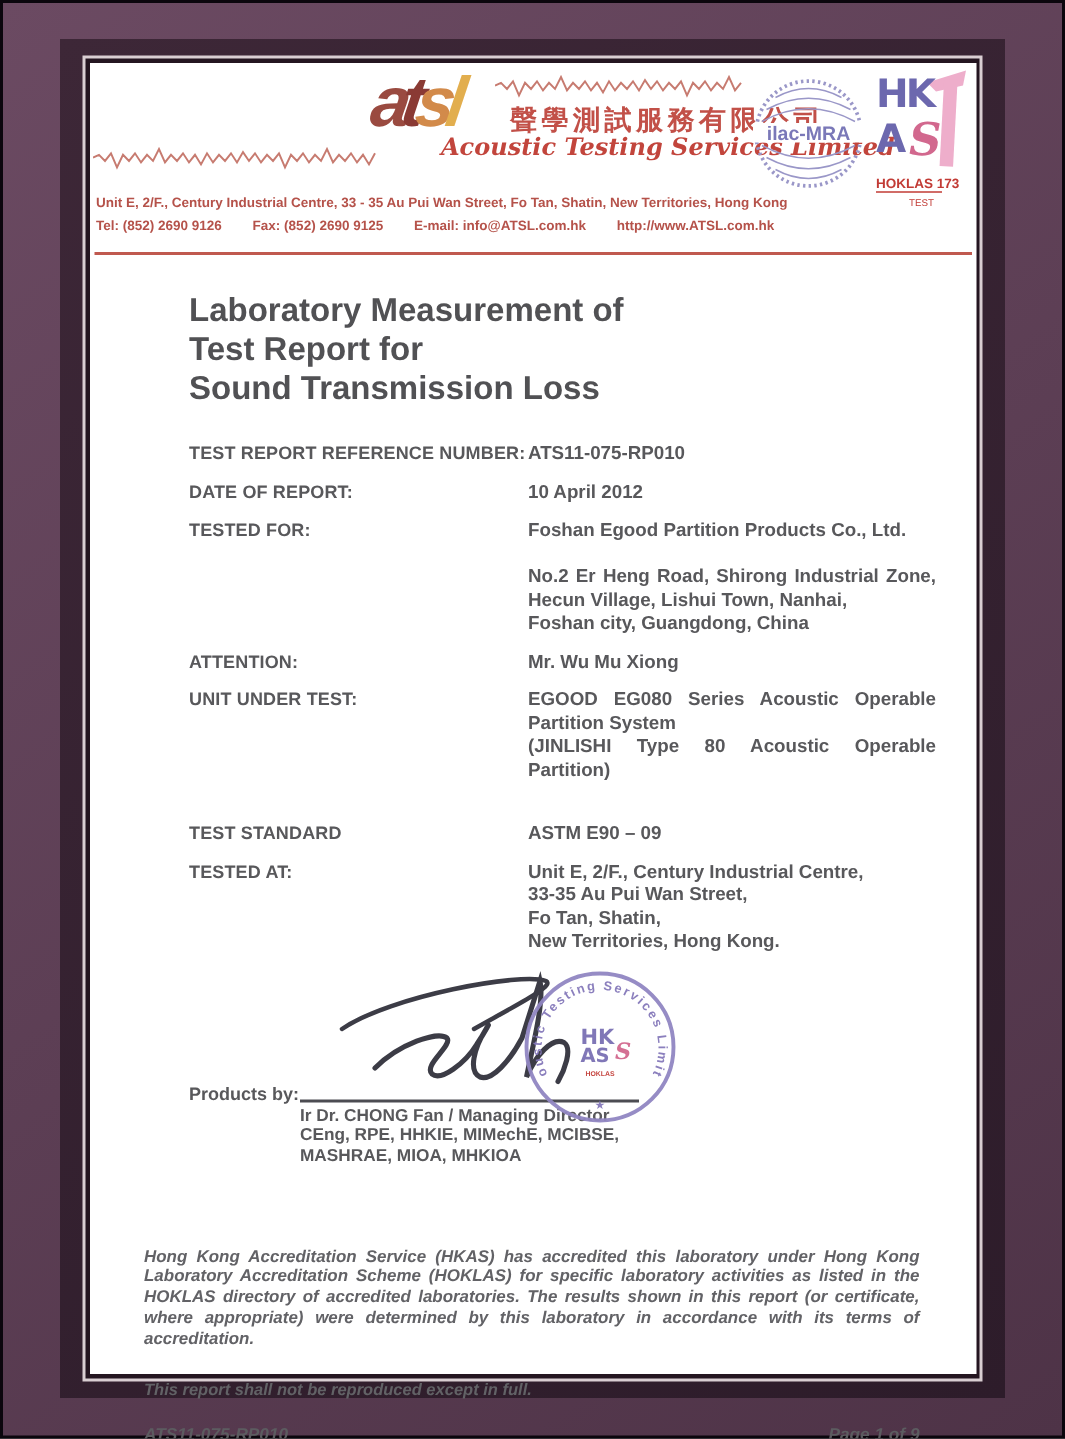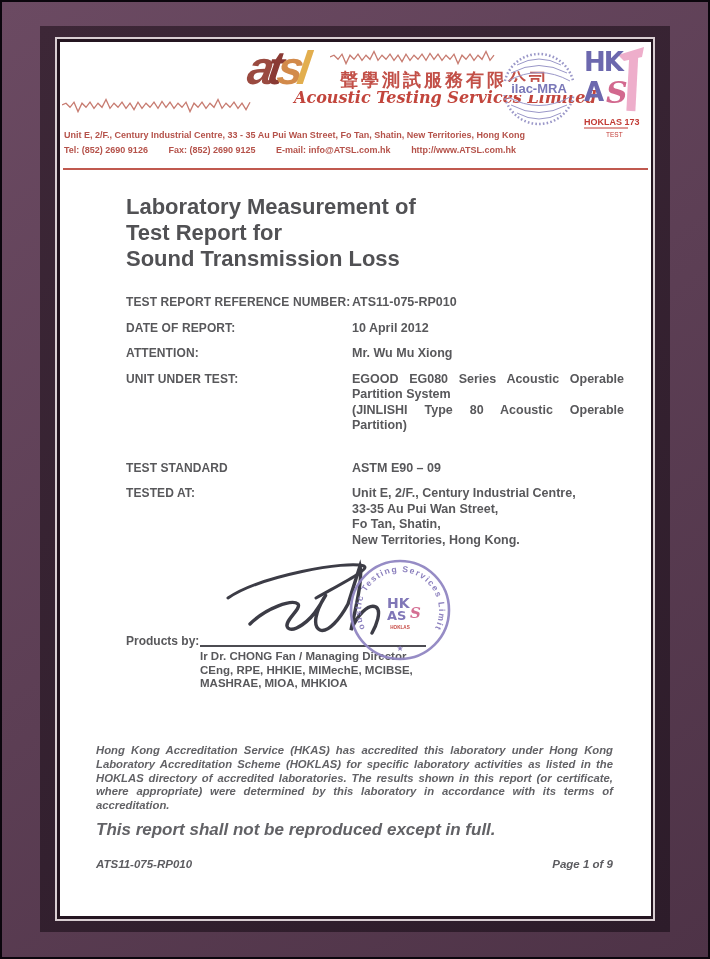--- a/index.html
+++ b/index.html
@@ -48,21 +48,21 @@
   .approved{position:absolute;left:66px;top:76px;font-size:12px;font-weight:bold;color:#58585b;}
   .sig-svg{position:absolute;left:138px;top:0;}
   .sigline{position:absolute;left:140px;top:87px;width:226px;border-top:2px solid #4c4c52;}
   .signame{position:absolute;left:140px;top:92px;font-size:11.5px;font-weight:bold;
            color:#58585b;line-height:13.5px;}
   .stamp{position:absolute;left:284px;top:-4px;opacity:.95;}
   
   .footer{padding:0 38px 0 36px;margin-top:8px;font-style:italic;}
   .accred{font-size:11.3px;font-weight:bold;color:#626266;line-height:13.8px;
           text-align:justify;}
-  .note{font-size:17px;font-weight:bold;color:#626266;margin-top:7px;}
+  .note{font-size:11px;font-weight:bold;color:#626266;margin-top:21px;}
   .refrow{display:flex;justify-content:space-between;margin-top:18px;
           font-size:11.5px;font-weight:bold;color:#5c5c60;}
 </style>
 </head>
 <body>
 
 <div id="screen">
   <div class="f-edge"></div>
   <div class="f-band2"></div>
   <div class="f-bevel"></div>
@@ -129,20 +129,30 @@
           <div class="frow">
             <div class="flabel">TEST REPORT REFERENCE NUMBER:</div>
             <div class="fvalue">
               <div class="vline">ATS11-075-RP010</div>
             </div>
           </div>
           <div class="frow">
             <div class="flabel">DATE OF REPORT:</div>
             <div class="fvalue">
               <div class="vline">10 April 2012</div>
+            </div>
+          </div>
+          <div class="frow">
+            <div class="flabel">TESTED FOR:</div>
+            <div class="fvalue">
+              <div class="vline">Foshan Egood Partition Products Co., Ltd.</div>
+              <div class="vline"></div>
+              <div class="vline just">No.2 Er Heng Road, Shirong Industrial Zone,</div>
+              <div class="vline">Hecun Village, Lishui Town, Nanhai,</div>
+              <div class="vline">Foshan city, Guangdong, China</div>
             </div>
           </div>
           <div class="frow">
             <div class="flabel">ATTENTION:</div>
             <div class="fvalue">
               <div class="vline">Mr. Wu Mu Xiong</div>
             </div>
           </div>
           <div class="frow">
             <div class="flabel">UNIT UNDER TEST:</div>

